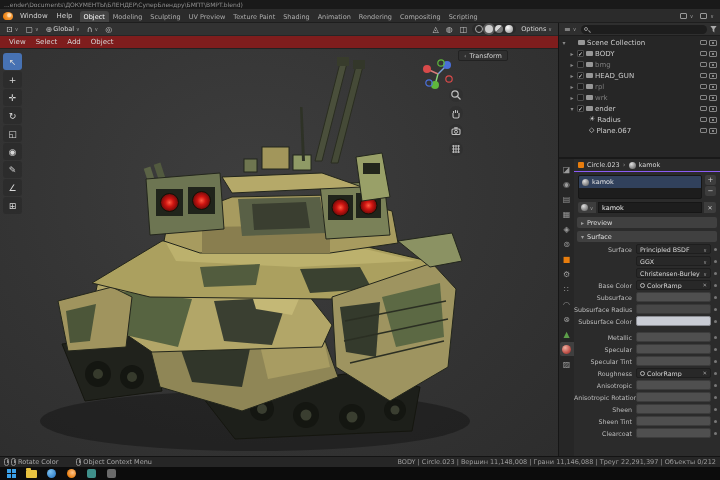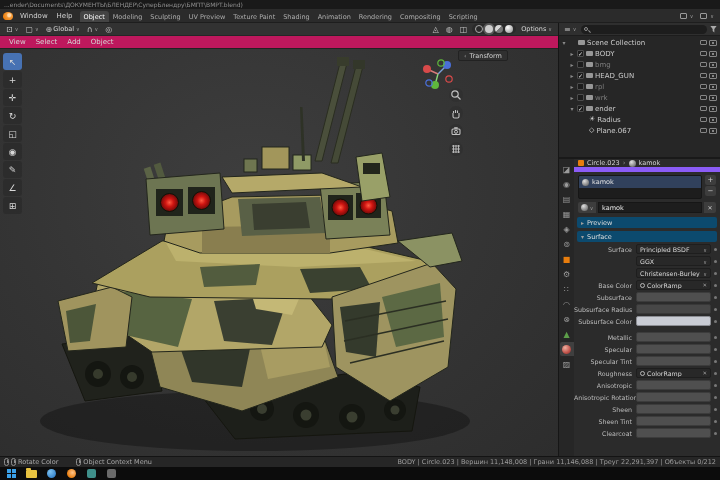--- a/index.html
+++ b/index.html
@@ -16,21 +16,21 @@
 .ws-tabs{display:flex;align-items:flex-end;height:100%;margin-left:2px}
 .ws-tab{padding:2px 4px 1px;font-size:6.5px;color:#adadad;border-radius:3px 3px 0 0;white-space:nowrap}
 .ws-tab.active{background:#444;color:#fff}
 .tb-spacer{flex:1}
 .tb-sel{display:flex;align-items:center;gap:2px;padding:0 3px}
 .tb-sel .mini-ic{width:7px;height:6px;border:1px solid #9a9a9a;border-radius:1px}
 .dd::after{content:"∨";font-size:5px;color:#9a9a9a;margin-left:1px}
 
 
 .vp-header1{position:absolute;top:23px;left:0;width:558px;height:13px;background:#323232;border-bottom:1px solid #262626;display:flex;align-items:center;gap:3px;padding:0 4px;font-size:6.5px;color:#cfcfcf}
-.vp-header2{position:absolute;top:36px;left:0;width:558px;height:13px;background:#be185d;border-bottom:1px solid #222;display:flex;align-items:center;padding:0 4px;font-size:7px;color:#d5d5d5}
+.vp-header2{position:absolute;top:36px;left:0;width:558px;height:13px;background:#7f1d1d;border-bottom:1px solid #222;display:flex;align-items:center;padding:0 4px;font-size:7px;color:#d5d5d5}
 .hbtn{display:flex;align-items:center;gap:1px;padding:0 2px;border-radius:2px}
 .hglyph{font-size:8px;color:#c2c2c2;line-height:9px}
 .htext{font-size:6.5px;color:#d6d6d6}
 .hspacer{flex:1}
 .menu2{padding:0 5px}
 .shade-group{display:flex;align-items:center;gap:2px;background:#2a2a2a;border-radius:6px;padding:1px 3px}
 .ball{width:8px;height:8px;border-radius:50%}
 .ball.wire{border:1px solid #aaa}
 .ball.solid{background:#cdcdcd;box-shadow:0 0 0 2px #565656}
 .ball.mat{background:linear-gradient(135deg,#d8d8d8 50%,#787878 50%)}
@@ -73,36 +73,36 @@
 
 .props{flex:1;border-top:2px solid #191919;display:flex;background:#2b2b2b}
 .ptabs{width:15px;background:#262626;display:flex;flex-direction:column;align-items:center;padding-top:3px;gap:1px}
 .ptab{width:14px;height:14px;display:flex;align-items:center;justify-content:center;border-radius:2px 0 0 2px}
 .ptab.active{background:#3f3f3f}
 .tabglyph{font-size:8px;color:#9b9b9b;line-height:9px}
 .tabglyph.orange{color:#e87d0d}
 .tabglyph.green{color:#5c9e49}
 .mat-sphere{width:9px;height:9px;border-radius:50%;background:radial-gradient(circle at 35% 30%,#f0b0a0,#c0524a 60%,#7c2d28)}
 .pcontent{flex:1;display:flex;flex-direction:column;overflow:hidden}
-.pbreadcrumb{height:13px;display:flex;align-items:center;gap:3px;padding:0 4px;border-bottom:5px solid #8b5cf6}
+.pbreadcrumb{height:13px;display:flex;align-items:center;gap:3px;padding:0 4px;border-bottom:1px solid #8b5cf6}
 .obj-ic{width:6px;height:6px;background:#e87d0d;border-radius:1px}
 .bc-text{font-size:6.5px;color:#d2d2d2}
 .bc-sep{color:#8a8a8a;font-size:7px}
 .sphere-ic{width:7px;height:7px;border-radius:50%;background:radial-gradient(circle at 35% 30%,#e0e0e0,#8a8a8a 60%,#5c5c5c);flex:none}
 .slot-area{display:flex;gap:3px;padding:3px 4px 1px}
 .slot-list{flex:1;height:24px;background:#1d1d1d;border-radius:2px;border:1px solid #161616;overflow:hidden}
 .slot-row{height:12px;display:flex;align-items:center;gap:3px;padding:0 3px;background:#31415c}
 .slot-name{font-size:6.5px;color:#e2e2e2}
 .slot-btns{display:flex;flex-direction:column;gap:1px}
 .sbtn{width:11px;height:10px;background:#3d3d3d;border-radius:2px;color:#d0d0d0;font-size:7px;line-height:10px;text-align:center}
 .datablock-row{display:flex;align-items:center;gap:2px;padding:2px 4px;height:15px}
 .db-browse{width:18px;height:11px;background:#3d3d3d;border-radius:2px 0 0 2px;display:flex;align-items:center;justify-content:center;gap:1px}
 .db-name{flex:1;height:11px;background:#1d1d1d;border:1px solid #161616;color:#e8e8e8;font-size:6.5px;line-height:10px;padding:0 3px}
 .db-x{width:12px;height:11px;background:#3d3d3d;border-radius:0 2px 2px 0;color:#c6c6c6;font-size:6px;line-height:11px;text-align:center}
-.panel-hdr{height:11px;background:#0c4a6e;border-radius:2px;margin:2px 3px 1px;display:flex;align-items:center;gap:3px;padding:0 4px;font-size:6.5px;color:#dedede}
+.panel-hdr{height:11px;background:#404040;border-radius:2px;margin:2px 3px 1px;display:flex;align-items:center;gap:3px;padding:0 4px;font-size:6.5px;color:#dedede}
 .caret2{color:#9d9d9d;font-size:6px}
 .prow{display:flex;align-items:center;height:12px;padding:0 3px 0 0}
 .plabel{width:58px;text-align:right;margin-right:4px;font-size:6.3px;color:#bdbdbd;white-space:nowrap;flex:none}
 .pwidget{flex:1;height:10px;border-radius:2px;display:flex;align-items:center;font-size:6.3px;color:#d8d8d8;padding:0 3px;gap:2px;min-width:0}
 .pwidget .wtext{flex:1;white-space:nowrap;overflow:hidden}
 .wdrop{background:#282828;border:1px solid #1e1e1e}
 .wnode{background:#282828;border:1px solid #1e1e1e}
 .node-dot{width:5px;height:5px;border:1px solid #b5b5b5;border-radius:50%;flex:none}
 .wslider{background:#4f4f4f;border:1px solid #3c3c3c}
 .wfield{background:#474747;border:1px solid #383838}

